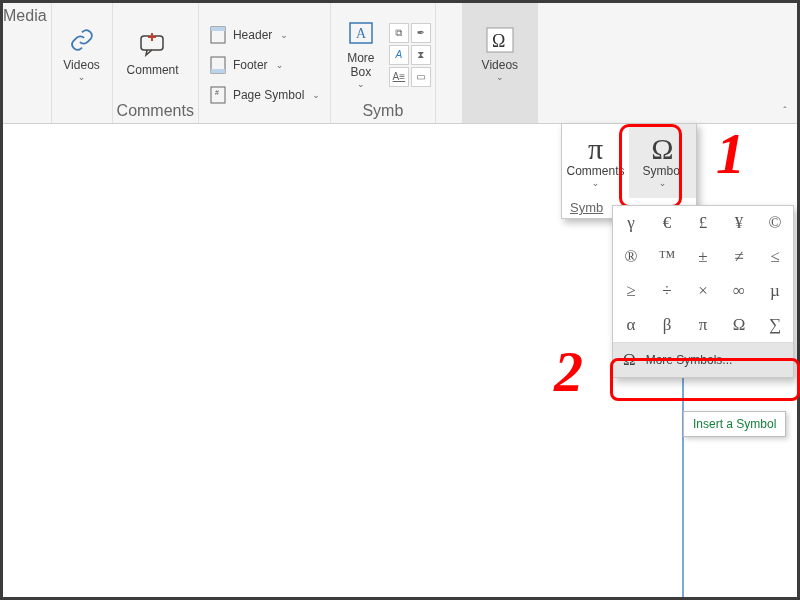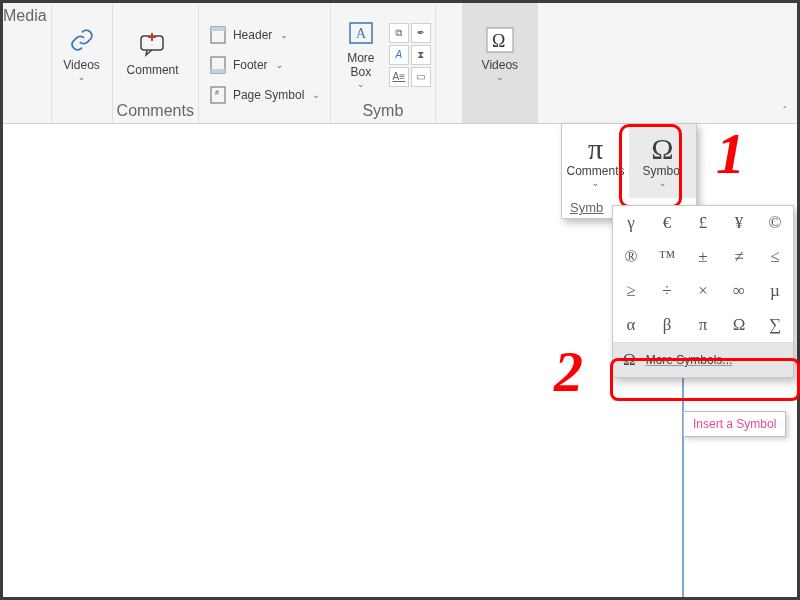--- a/index.html
+++ b/index.html
@@ -237,41 +237,41 @@
     gap: 10px;
     padding: 7px 10px;
     background: #e5e5e5;
     border-top: 1px solid #dcdcdc;
     font-size: 12px;
   }
   .more-row .omega {
     font-family: "Cambria Math","Times New Roman",serif;
     font-size: 17px;
   }
-  .more-row span.lbl { text-decoration: underline; text-decoration-color:#999; }
+  .more-row span.lbl { text-decoration-color:#999; }
   .highlight-2 {
     position: absolute;
     left: 607px;
     top: 355px;
     width: 184px;
     height: 37px;
     border: 3px solid #ff0000;
     border-radius: 8px;
     pointer-events: none;
   }
 
   .tooltip {
     position: absolute;
     left: 680px;
     top: 408px;
     background: #fff;
     border: 1px solid #bdbdbd;
     padding: 5px 9px;
     font-size: 12px;
-    color: #ec4899;
+    color: #15803d;
     box-shadow: 2px 2px 5px rgba(0,0,0,.2);
     text-align: right;
   }
 
   .callout {
     position: absolute;
     font: italic bold 58px/1 "Georgia","Times New Roman",serif;
     color: #ff0000;
   }
   .c1 { left: 713px; top: 122px; }

